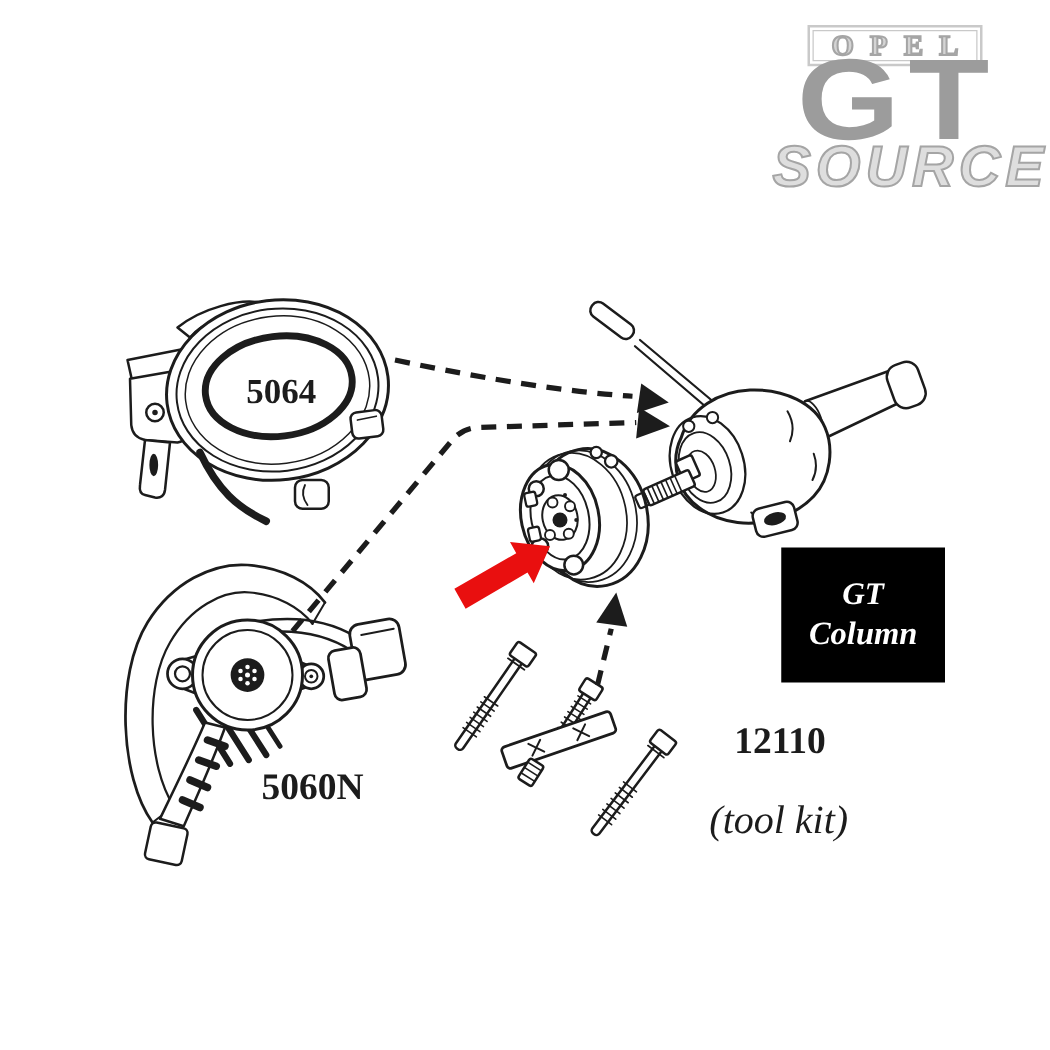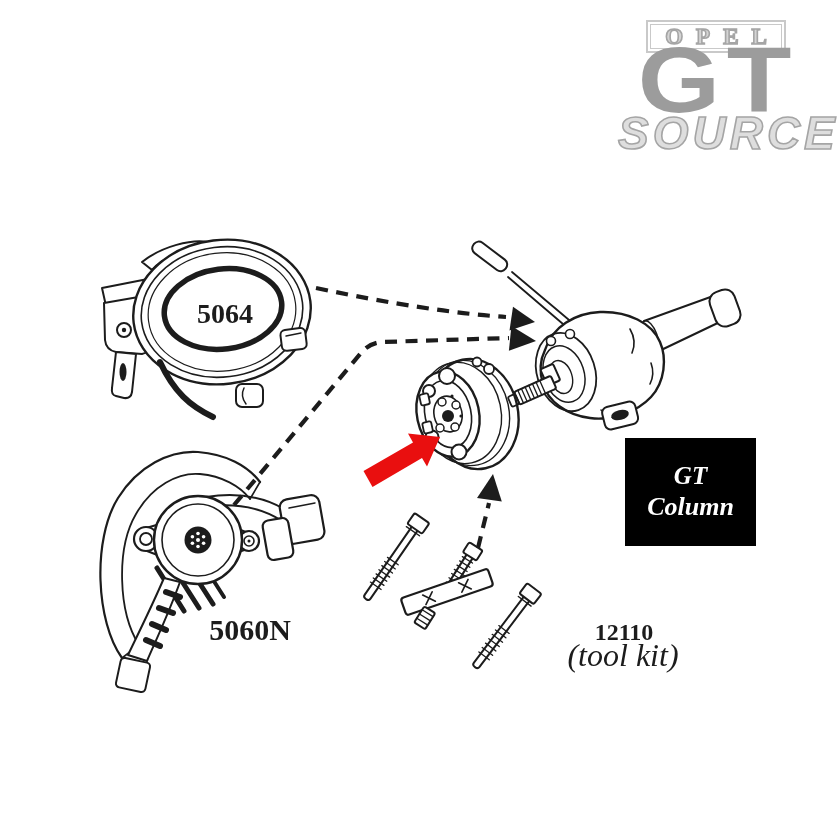--- a/index.html
+++ b/index.html
@@ -40,21 +40,21 @@
     color:#dedede;-webkit-text-stroke:1.6px var(--logo-outline,#a5a5a5);
   }
 
   
   .part-label{
     font-family:"Liberation Serif",serif;font-weight:700;
     color:var(--line,#1c1c1c);text-align:center;line-height:1;
   }
   .lbl-5064{left:180px;top:300px;width:90px;font-size:28px;}
   .lbl-5060n{left:195px;top:615px;width:110px;font-size:30px;}
-  .lbl-12110{left:574px;top:620px;width:100px;font-size:24px;}
+  .lbl-12110{left:574px;top:578px;width:100px;font-size:30px;}
   .lbl-toolkit{left:563px;top:639px;width:120px;font-size:32px;font-weight:400;font-style:italic;}
 
   
   .badge{
     left:625px;top:438px;width:131px;height:108px;
     background:var(--badge-bg,#000);color:var(--badge-fg,#fff);
     display:flex;flex-direction:column;align-items:center;justify-content:center;
     font-family:"Liberation Serif",serif;font-style:italic;font-weight:700;
   }
   .badge .l1{font-size:25px;line-height:1.25;}

